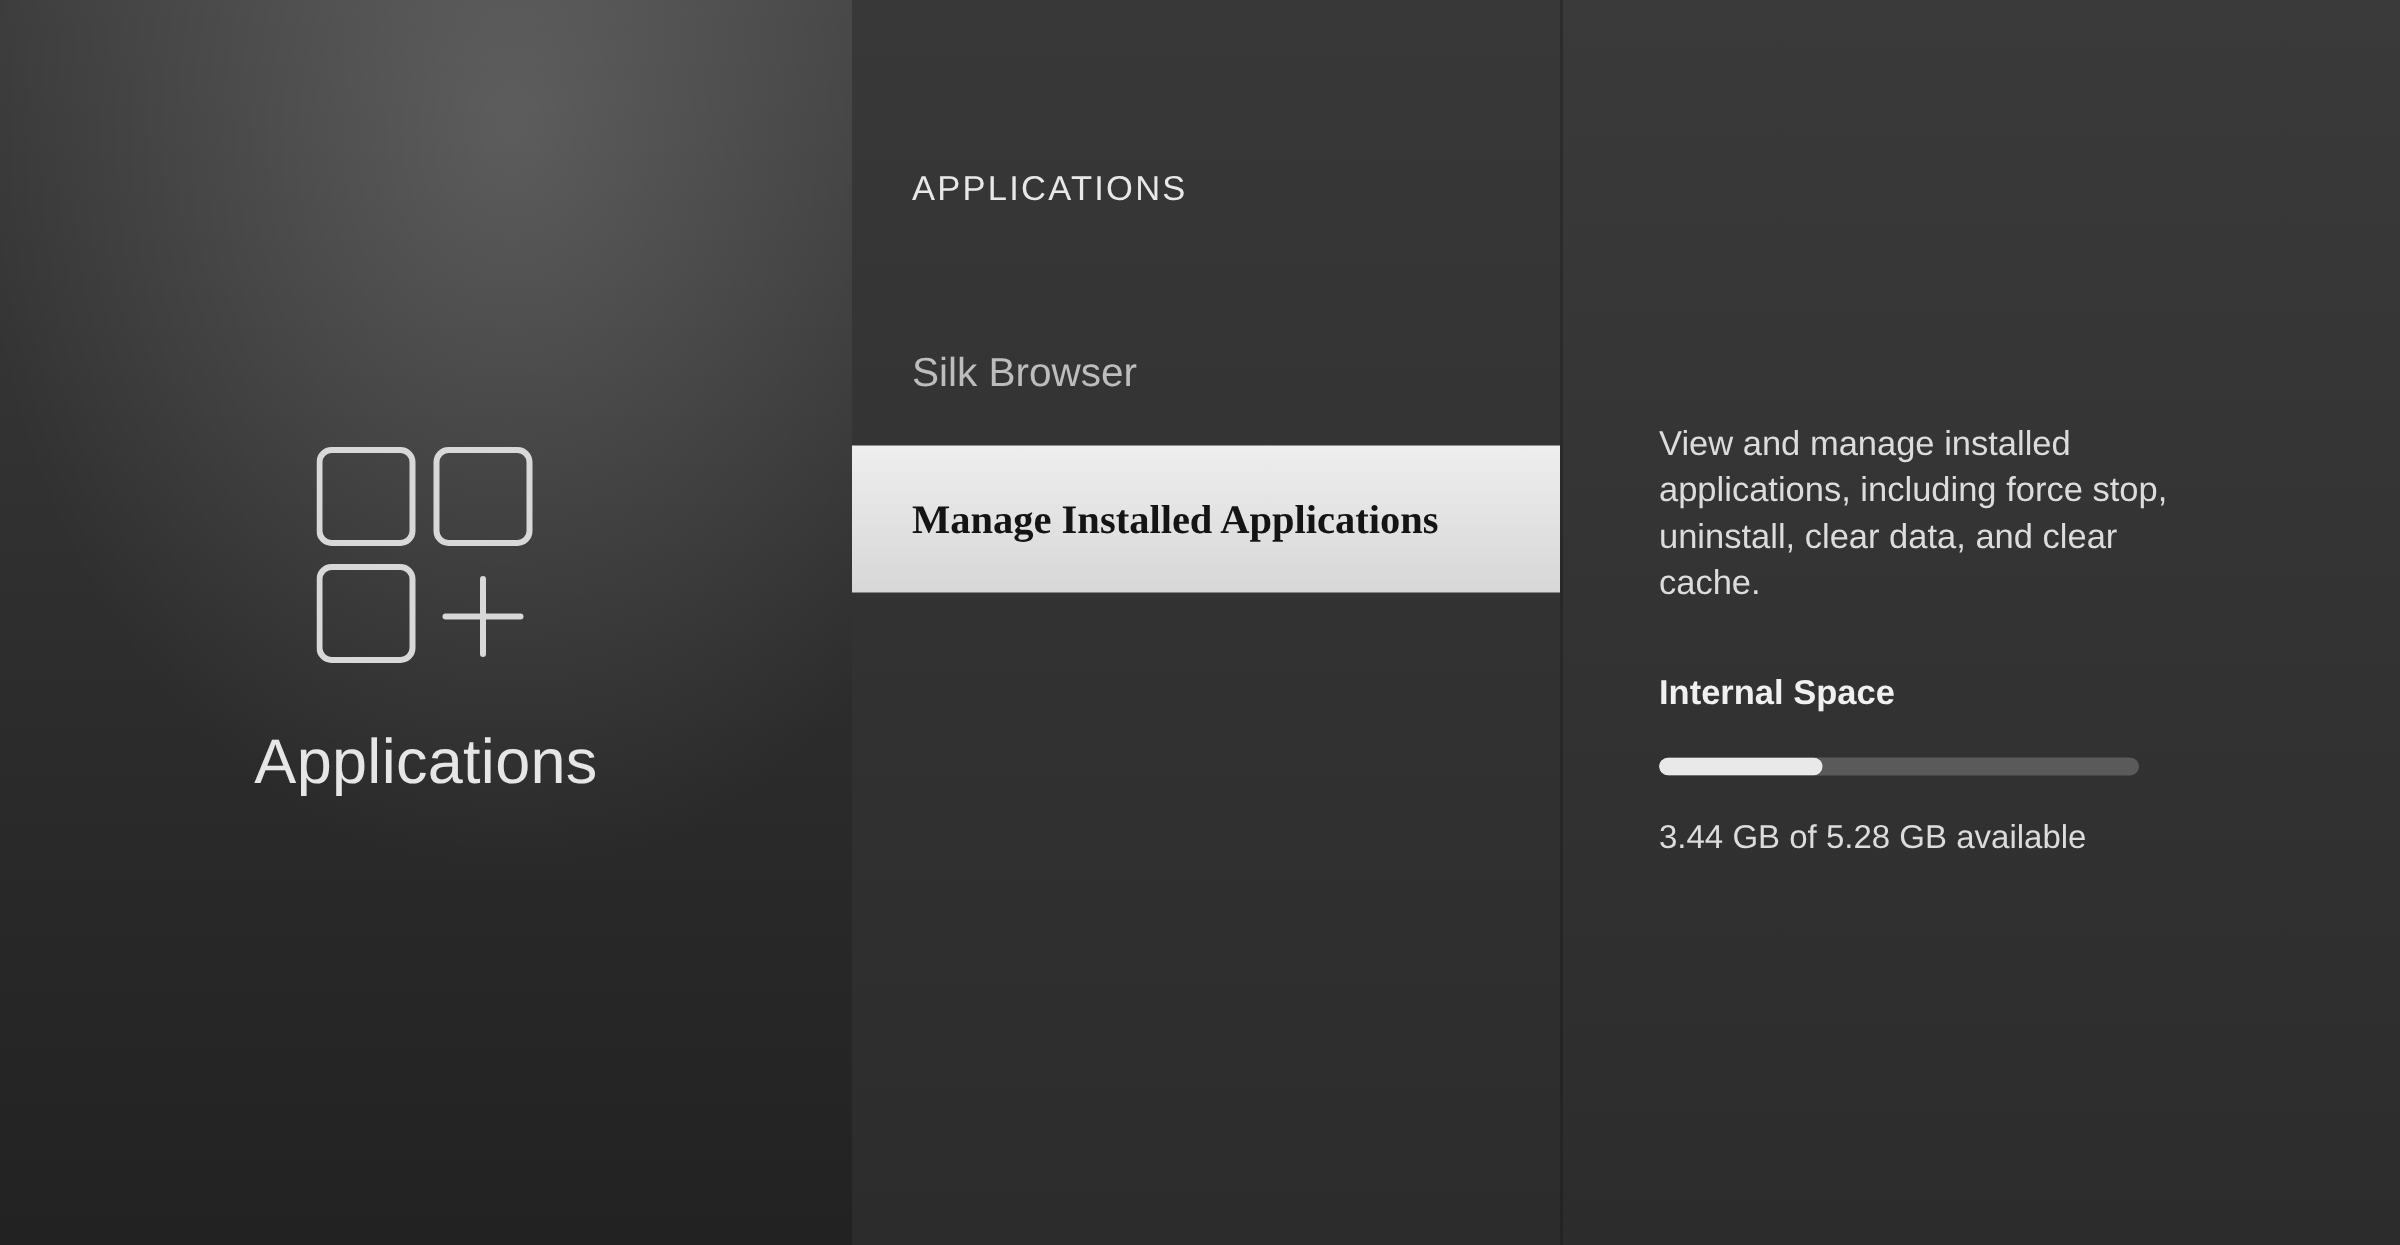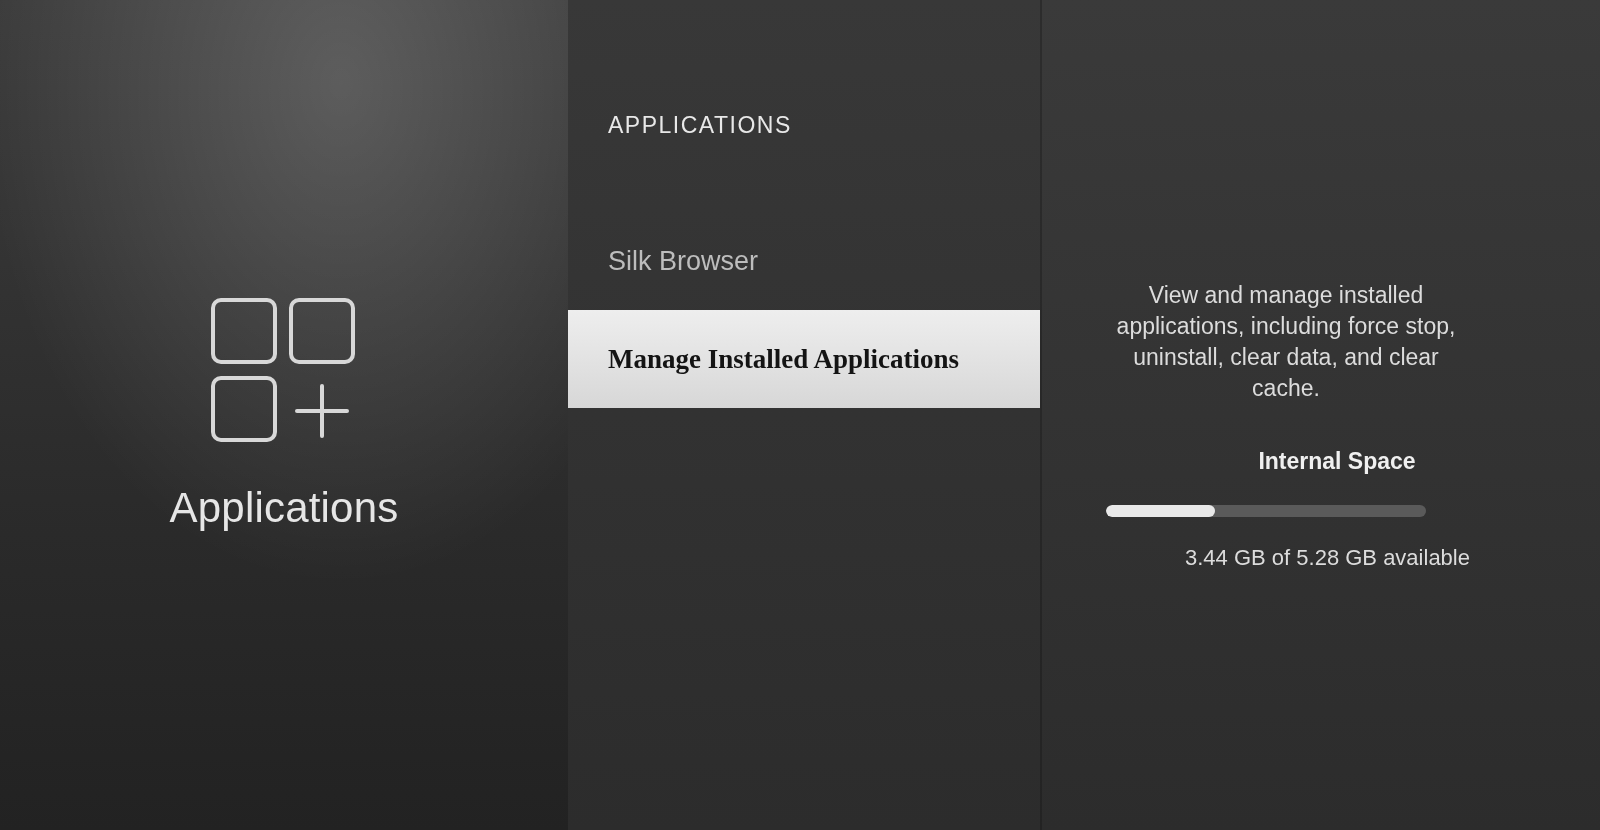--- a/index.html
+++ b/index.html
@@ -46,21 +46,21 @@
     position: absolute;
     top: 112px;
     left: 40px;
     font-size: 23px;
     letter-spacing: 1.5px;
     color: #e8e8e8;
     font-weight: 400;
   }
   .menu {
     position: absolute;
-    top: 212px;
+    top: 199px;
     left: 0; right: 0;
   }
   .menu-item {
     height: 98px;
     display: flex;
     align-items: center;
     padding-left: 40px;
     font-size: 27px;
     color: #bdbdbd;
     font-weight: 500;
@@ -71,55 +71,52 @@
     font-weight: 700;
     font-size: 27px;
     font-family: Liberation Serif, serif;
   }
 
   
   .panel-right {
     flex: 1;
     background: linear-gradient(to bottom, #3a3a3a 0%, #2c2c2c 100%);
     padding: 280px 64px 0 64px;
-    text-align: center;
   }
   .desc {
     font-size: 23px;
     line-height: 1.35;
     color: #dcdcdc;
     font-weight: 400;
     max-width: 360px;
   }
   .storage-heading {
     margin-top: 44px;
     font-size: 23px;
     font-weight: 700;
     color: #f0f0f0;
-    margin-left: 32px;
   }
   .storage-bar {
     margin-top: 30px;
     width: 320px;
     height: 12px;
     background: #5a5a5a;
     border-radius: 7px;
     overflow: hidden;
     position: relative;
   }
   .storage-fill {
     height: 100%;
     background: #e9e9e9;
     border-radius: 7px;
   }
   .storage-text {
     margin-top: 28px;
     font-size: 22px;
     color: #dcdcdc;
-    margin-left: 13px;
   }
 </style>
 </head>
 <body>
 
 <div class="screen">
 
   <div class="panel-left">
     <div class="apps-icon">
       <svg viewBox="0 0 146 146">

